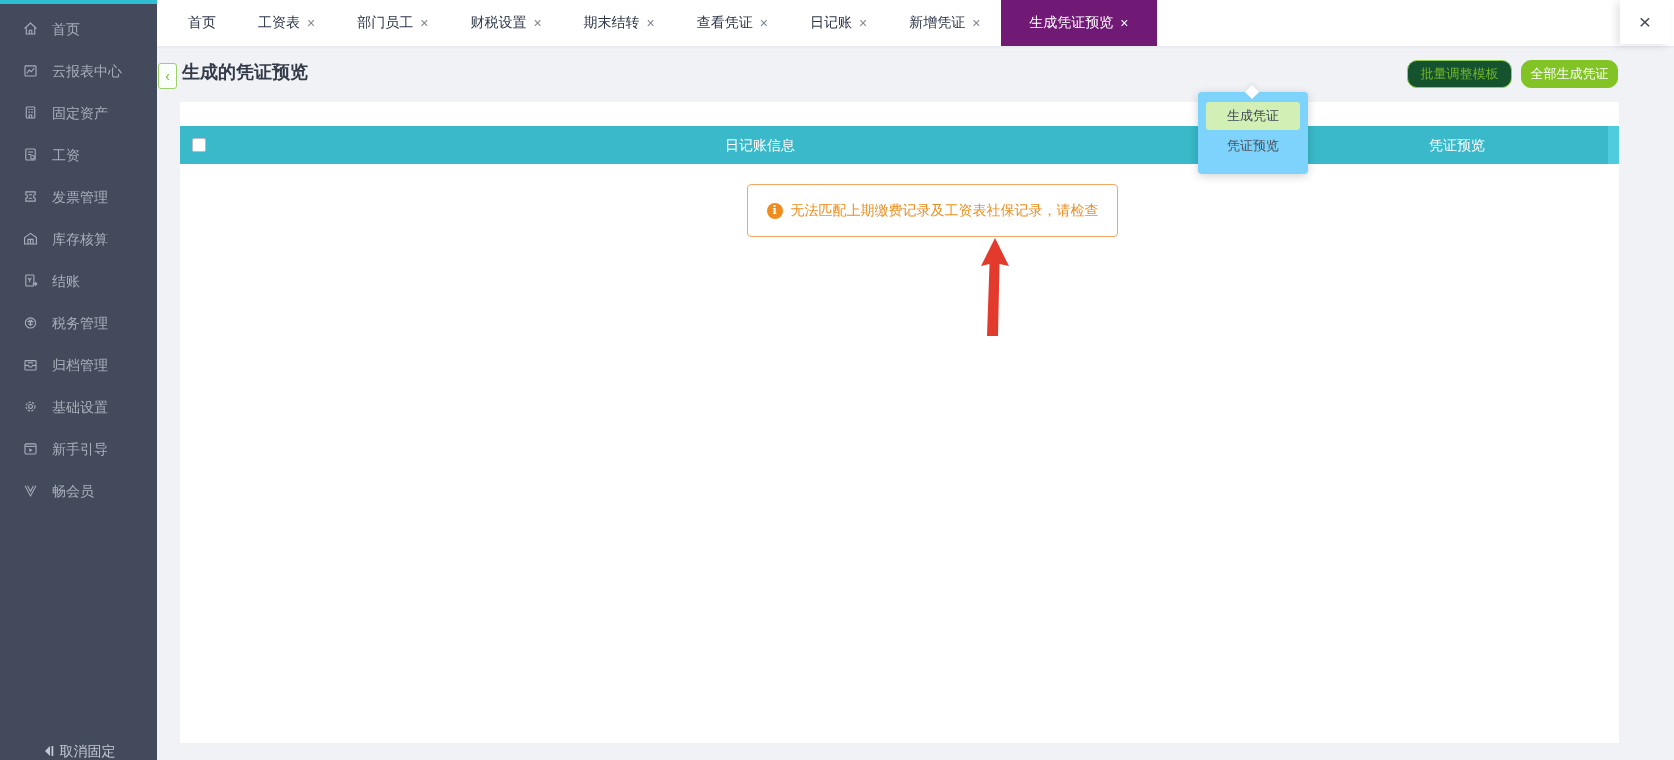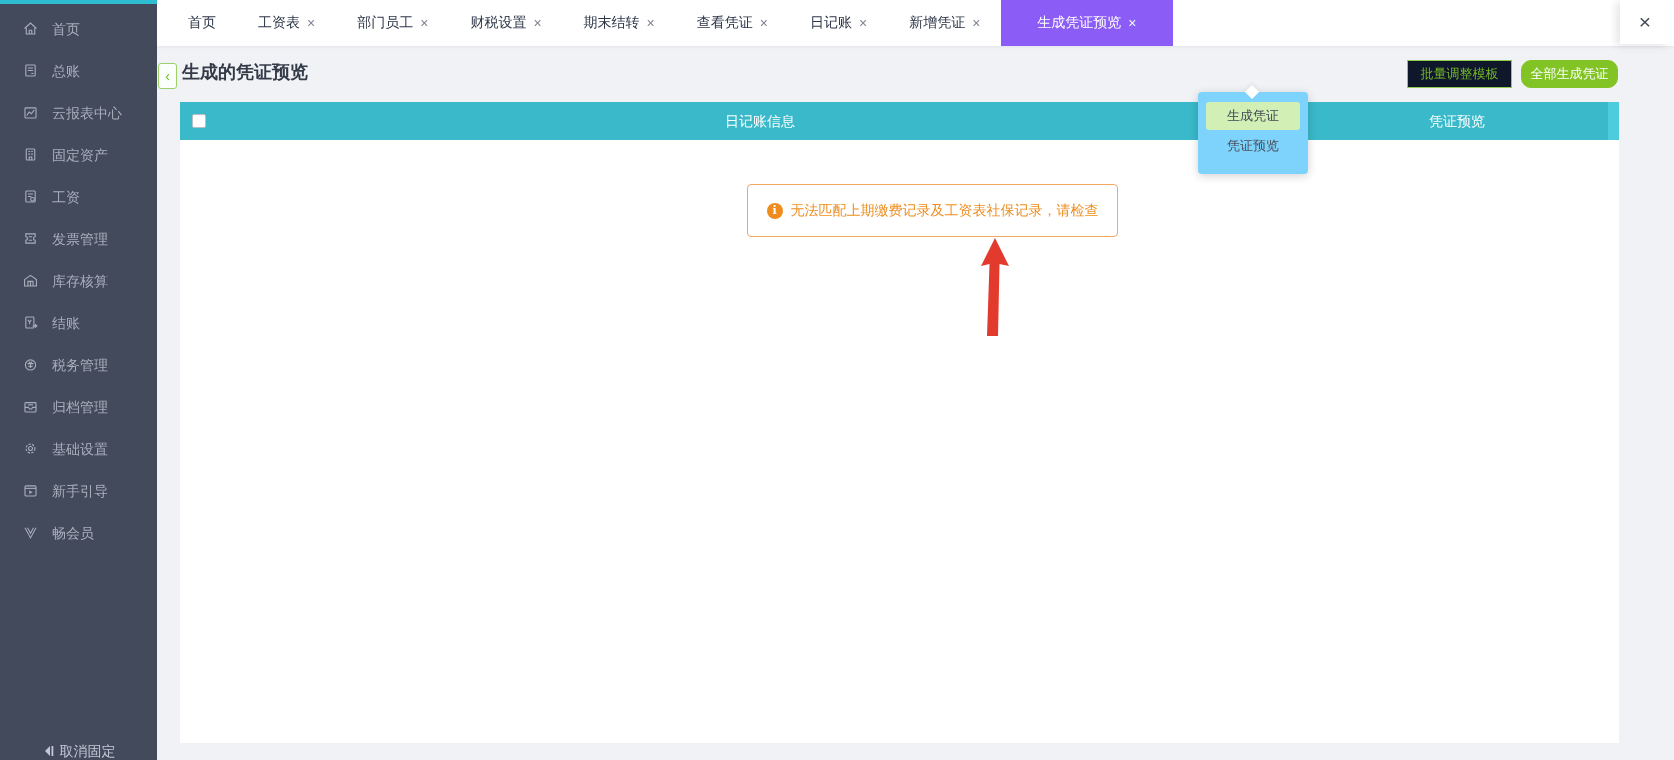--- a/index.html
+++ b/index.html
@@ -18,41 +18,41 @@
                    align-items:center; justify-content:center; gap:4px; color:#c3c8d4; font-size:14px;
                    height:24px; cursor:pointer; }
 
   
   .tabbar { position:absolute; left:157px; top:0; width:1517px; height:46px; background:#ffffff;
             display:flex; align-items:stretch; box-shadow:0 1px 3px rgba(0,0,0,.06); z-index:4; }
   .tab { display:flex; align-items:center; gap:7px; padding:0 21px; font-size:14px;
          color:#2c3547; cursor:pointer; white-space:nowrap; }
   .tab:first-child { margin-left:10px; }
   .tab .x { font-size:14px; color:#7d8491; line-height:1; }
-  .tab.active { background:#8b5cf6; color:#ffffff; padding:0 36px; }
+  .tab.active { background:#701a75; color:#ffffff; padding:0 28px; }
   .tab.active .x { color:#eafcff; }
   .win-close { position:absolute; right:4px; top:0; width:50px; height:44px; background:#ffffff;
                box-shadow:-4px 2px 8px rgba(0,0,0,.10); display:flex; align-items:center;
                justify-content:center; font-size:21px; color:#444a55; cursor:pointer; z-index:6; }
 
   
   .back-btn { position:absolute; left:158px; top:63px; width:19px; height:26px; background:#fbfffb;
               border:1px solid #9ed06a; border-radius:3px; color:#6cbb2a; font-size:14px;
               display:flex; align-items:center; justify-content:center; cursor:pointer; z-index:3; }
   .page-title { position:absolute; left:182px; top:60px; font-size:18px; color:#333a48; z-index:3;font-weight:bold; }
-  .btn-outline { position:absolute; right:162px; top:60px; width:105px; height:28px; background:#0f172a;
-                 border:1px solid #8fcc4f; border-radius:0; color:#72b629; font-size:13px;
+  .btn-outline { position:absolute; right:162px; top:60px; width:105px; height:28px; background:#14532d;
+                 border:1px solid #8fcc4f; border-radius:10px; color:#72b629; font-size:13px;
                  display:flex; align-items:center; justify-content:center; cursor:pointer; z-index:3; }
   .btn-solid { position:absolute; right:56px; top:60px; width:97px; height:28px; background:#82c426;
                border:1px solid #82c426; border-radius:10px; color:#ffffff; font-size:13px;
                display:flex; align-items:center; justify-content:center; cursor:pointer; z-index:3; }
 
   
   .panel { position:absolute; left:180px; top:102px; width:1439px; height:641px; background:#ffffff; z-index:1; }
-  .grid-head { position:relative; height:38px; background:#39b9c9; }
+  .grid-head { position:relative; height:38px; background:#39b9c9;margin-top:24px; }
   .grid-head .cb { position:absolute; left:12px; top:12px; width:14px; height:14px; background:#ffffff;
                    border:1px solid #b9bdc5; border-radius:2px; cursor:pointer; }
   .col-label { position:absolute; top:0; height:38px; line-height:38px; color:#ffffff; font-size:14px;
                transform:translateX(-50%); white-space:nowrap; }
   .col-label.c1 { left:580px; }
   .col-label.c2 { left:1277px; }
   .head-strip { position:absolute; right:0; top:0; width:11px; height:38px; background:#4ecbdd; }
 
   
   .warnbox { position:absolute; left:747px; top:184px; width:371px; height:53px; background:#ffffff;
@@ -87,28 +87,20 @@
       <div class="side-item">
         <span><svg width="17" height="17" viewBox="0 0 20 20" fill="none" stroke="#a9aebb" stroke-width="1.3">
               <path d="M3 10 L10 3.5 L17 10"></path>
               <path d="M5 9 V16.5 H15 V9"></path>
               <path d="M8.5 16.5 V12 H11.5 V16.5"></path>
             </svg></span>
         <span>首页</span>
       </div>
       <div class="side-item">
         <span><svg width="17" height="17" viewBox="0 0 20 20" fill="none" stroke="#a9aebb" stroke-width="1.3">
-              <rect x="4.5" y="3.5" width="11" height="13" rx="1"></rect>
-              <path d="M7 7 H13 M7 10 H13"></path>
-              <path d="M11 13.5 h2.5"></path>
-            </svg></span>
-        <span>总账</span>
-      </div>
-      <div class="side-item">
-        <span><svg width="17" height="17" viewBox="0 0 20 20" fill="none" stroke="#a9aebb" stroke-width="1.3">
               <rect x="3.5" y="4.5" width="13" height="12" rx="1"></rect>
               <path d="M5.5 13.5 L8.5 9.5 L11 11.5 L14.5 7"></path>
             </svg></span>
         <span>云报表中心</span>
       </div>
       <div class="side-item">
         <span><svg width="17" height="17" viewBox="0 0 20 20" fill="none" stroke="#a9aebb" stroke-width="1.3">
               <rect x="5" y="3.5" width="10" height="13" rx="1"></rect>
               <path d="M7.5 6.5 h2 M10.8 6.5 h2 M7.5 9.5 h2 M10.8 9.5 h2 M8.5 16.5 V13 h3 V16.5"></path>
             </svg></span>

